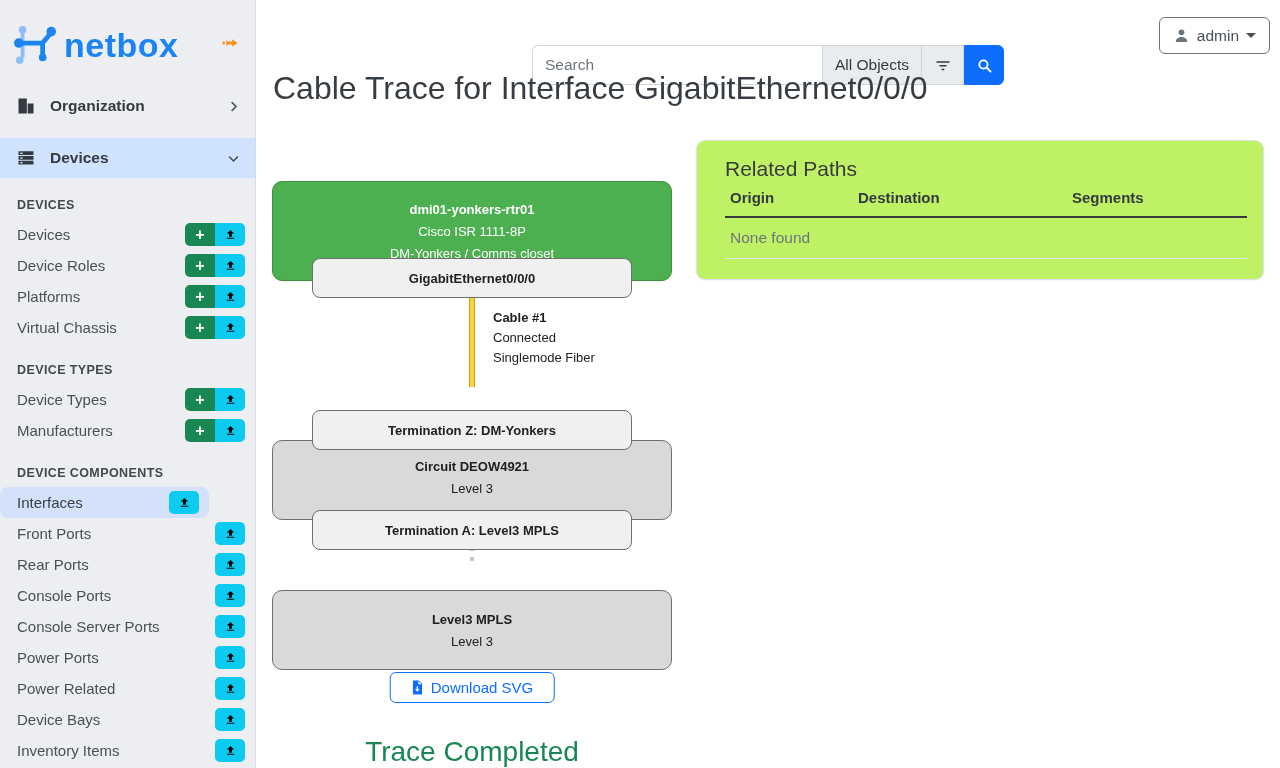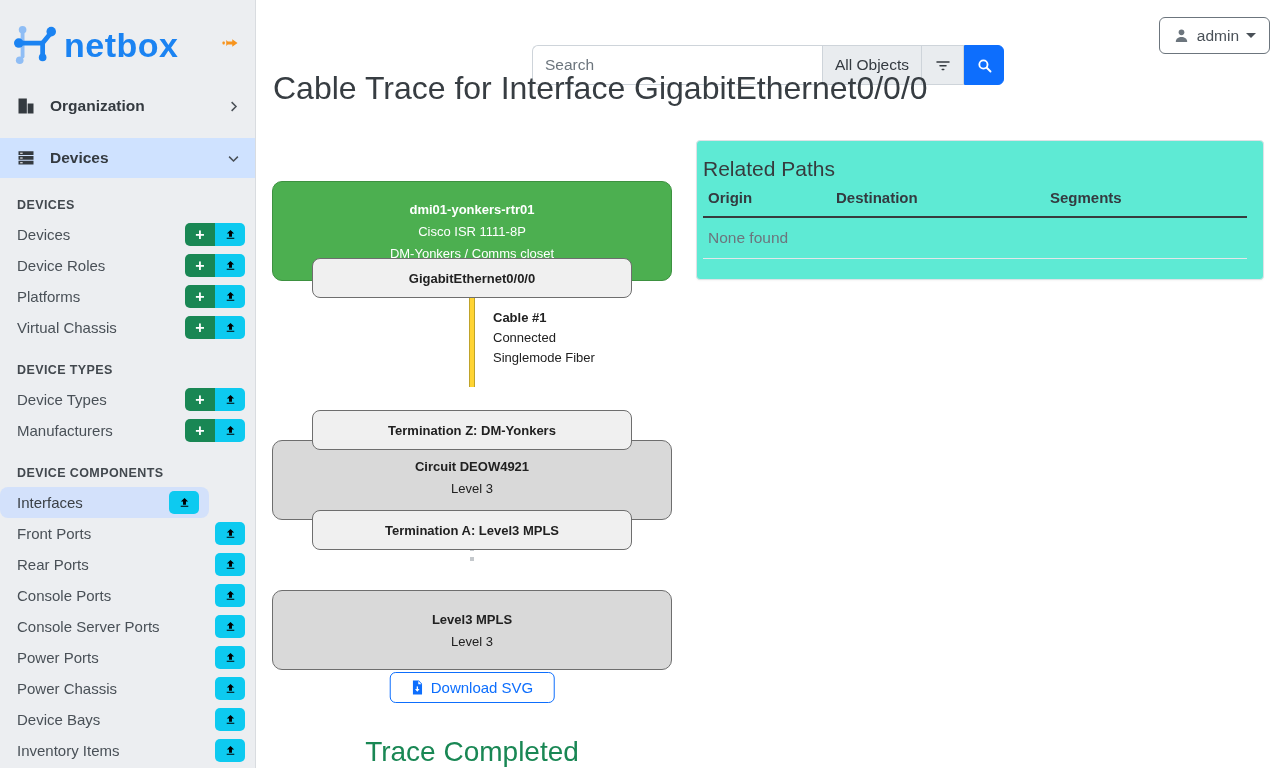--- a/index.html
+++ b/index.html
@@ -89,22 +89,22 @@
                  background:repeating-linear-gradient(to bottom,#c4c8cc 0 4px,transparent 4px 10px); }
   .dl-btn { position:absolute; left:50%; transform:translateX(-50%); top:514px;
             height:31px; padding:0 20px; background:#fff; border:1px solid #0d6efd;
             border-radius:6px; color:#0d6efd; font-size:15px; display:flex;
             align-items:center; gap:7px; cursor:pointer; white-space:nowrap; }
   .trace-status { position:absolute; left:0; top:578px; width:100%;
                   text-align:center; font-size:28px; color:#198754; }
 
   
   .card { position:absolute; left:440px; top:140px; width:568px;
-          background:#5eead4; border:1px solid #dee2e6; border-radius:4px;
-          padding:16px 16px 20px 6px; box-shadow:0 1px 2px rgba(0,0,0,.04); }
+          background:#bef264; border:1px solid #dee2e6; border-radius:9px;
+          padding:16px 16px 20px 28px; box-shadow:0 1px 2px rgba(0,0,0,.04); }
   .card-title { font-size:21px; font-weight:500; color:#373b3e; }
   .ptable { width:100%; border-collapse:collapse; }
   .ptable th { text-align:left; font-size:15px; font-weight:bold; color:#343a40;
                padding:8px 4px 10px 5px; border-bottom:2px solid #373b3e; }
   .ptable td { font-size:15.5px; color:#6c757d; padding:11px 4px 11px 5px;
                border-bottom:1px solid #e3e6e9; }
 
   .icon20 { width:20px; height:20px; flex:0 0 20px; }
 </style>
 </head>
@@ -276,21 +276,21 @@
   </div>
   <div class="srow">
     <span class="slabel">Power Ports</span>
     <button class="bbtn bimp solo">
       <svg width="13" height="13" viewBox="0 0 24 24" fill="#000">
           <path d="M5 20h14v-2.2H5V20zm7-16.5L5.3 10h4v6h5.4v-6h4L12 3.5z"></path>
         </svg>
     </button>
   </div>
   <div class="srow">
-    <span class="slabel">Power Chassis</span>
+    <span class="slabel">Power Related</span>
     <button class="bbtn bimp solo">
       <svg width="13" height="13" viewBox="0 0 24 24" fill="#000">
           <path d="M5 20h14v-2.2H5V20zm7-16.5L5.3 10h4v6h5.4v-6h4L12 3.5z"></path>
         </svg>
     </button>
   </div>
   <div class="srow">
     <span class="slabel">Device Bays</span>
     <button class="bbtn bimp solo">
       <svg width="13" height="13" viewBox="0 0 24 24" fill="#000">

